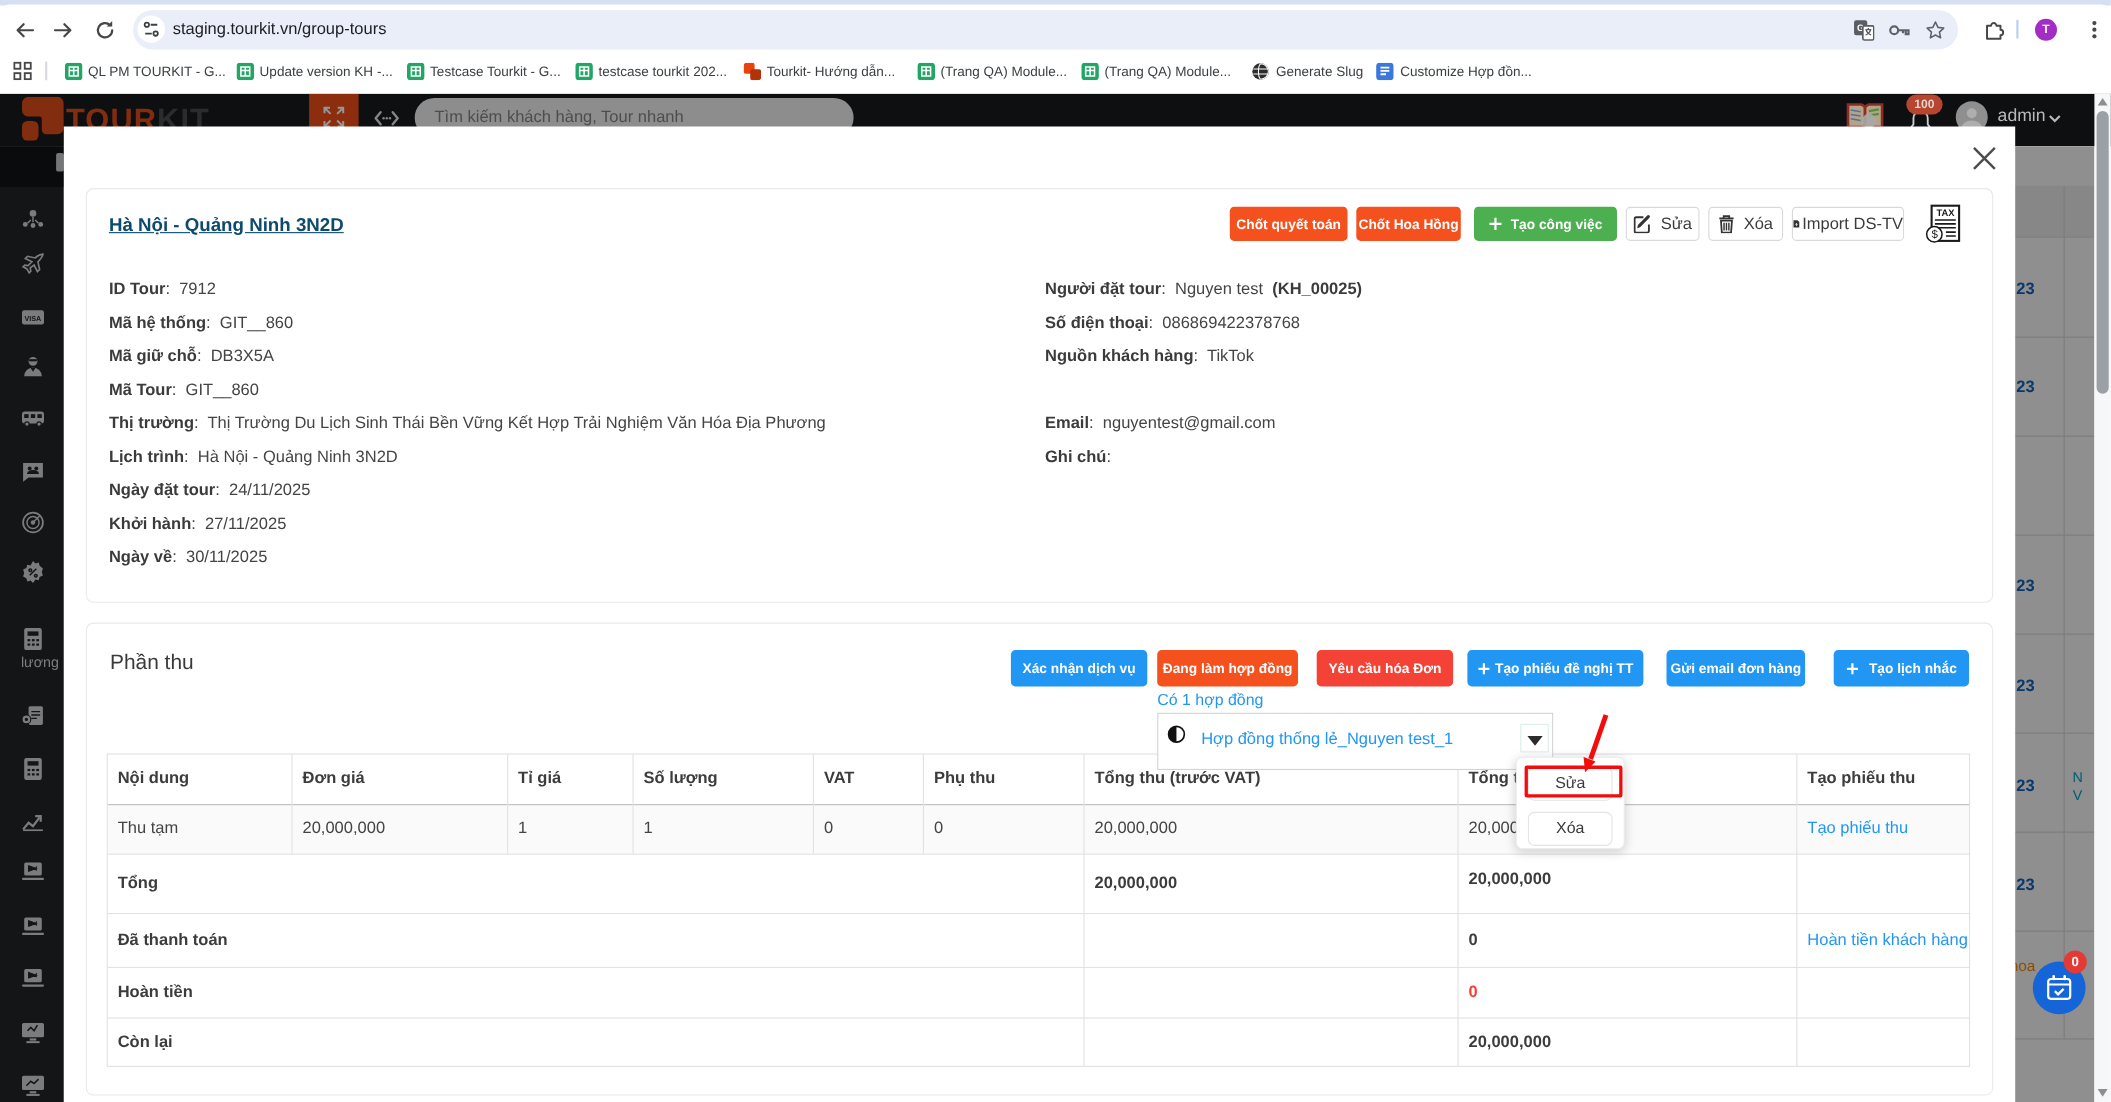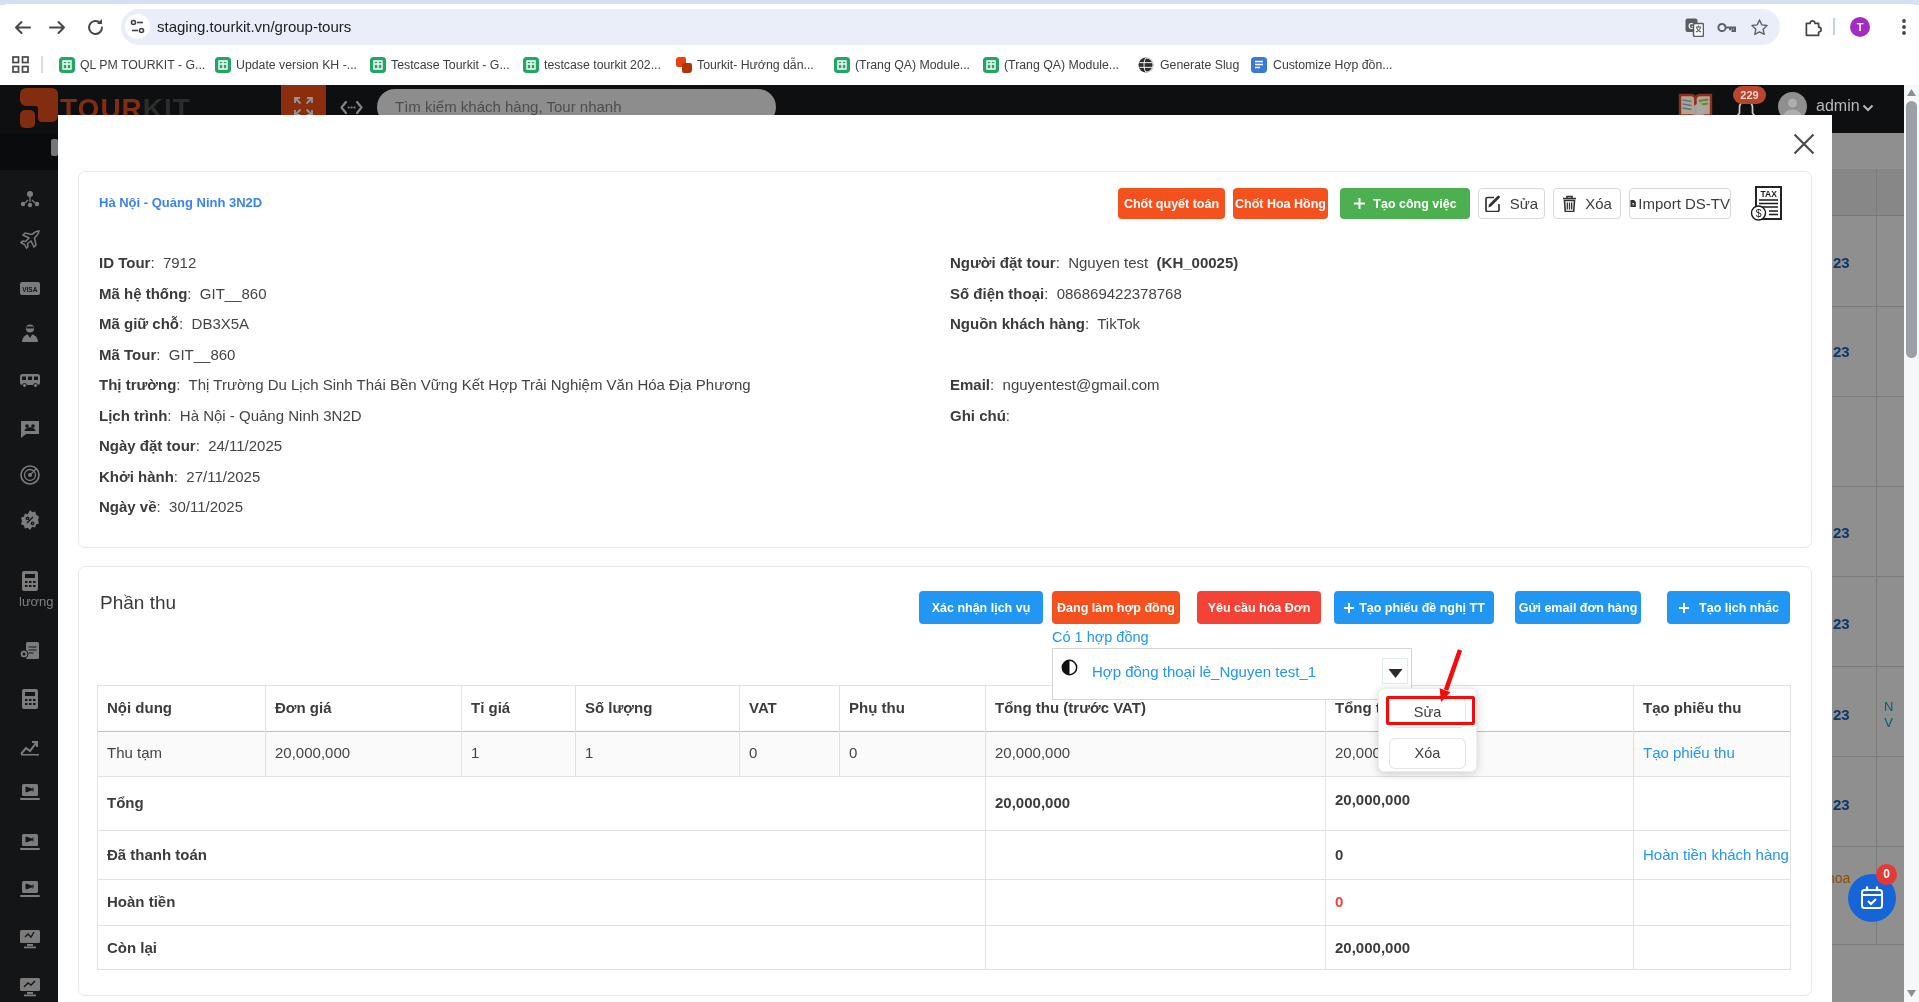--- a/index.html
+++ b/index.html
@@ -34,21 +34,21 @@
   
   #overlay { position:absolute; left:0; top:133px; width:1904px; height:869px; background:rgba(0,0,0,0.44); z-index:5; }
 
   
   #modal { position:absolute; left:58px; top:115px; width:1774px; height:887px; background:#fff; z-index:10; }
   #mtitle { position:absolute; left:0; top:5px; width:1774px; text-align:center; font-size:15.5px; color:#3a3a3a; }
   #mclose { position:absolute; left:1735px; top:18px; width:22px; height:22px; }
   .card { position:absolute; left:20px; width:1734px; background:#fff; border:1px solid #e9e9e9; border-radius:7px; }
   #card1 { top:56px; height:377px; }
   #card2 { top:451px; height:430px; }
-  h1.tour { position:absolute; left:41px; top:80px; font-size:13px; font-weight:bold; color:#3b82f6; }
+  h1.tour { position:absolute; left:41px; top:80px; font-size:17px; font-weight:bold; color:#0c4a6e;text-decoration:underline; }
   .btn { position:absolute; display:flex; align-items:center; justify-content:center; border-radius:4px; color:#fff; font-weight:bold; font-size:12.5px; white-space:nowrap; }
   .btn.white { background:#fff; border:1px solid #d9d9d9; color:#3c3c3c; font-weight:normal; font-size:15px; }
   .orange { background:#f4511e; }
   .green { background:#4caf50; }
   .blue { background:#2196f3; }
   .red { background:#f44336; }
   .drow { position:absolute; font-size:15px; color:#444; white-space:nowrap; }
   .drow b { color:#3b3b3b; }
   
   .tline { position:absolute; background:#e2e2e2; }
@@ -95,21 +95,21 @@
           <path d="M4.5 7 l9 1.5 M4.5 11 l9 1.5 M4.5 15 l9 1.5" stroke="#51729c" stroke-width="1.4"></path>
           <path d="M21 8 l9 -1.5 M21 12 l9 -1.5" stroke="#578c3e" stroke-width="2"></path>
           <circle cx="21" cy="17" r="6.5" fill="#a8a8a8" opacity="0.9"></circle>
         </svg>
 
       <svg style="position:absolute;left:1735px;top:13px" width="22" height="24" viewBox="0 0 22 24">
           <path d="M11 3 a6.5 6.5 0 0 1 6.5 6.5 v5.5 l2.5 3.5 H2 l2.5 -3.5 v-5.5 A6.5 6.5 0 0 1 11 3 z" fill="none" stroke="#cdcdcd" stroke-width="1.7"></path>
           <path d="M8.2 20.5 a2.8 2.8 0 0 0 5.6 0" fill="none" stroke="#cdcdcd" stroke-width="1.7"></path>
           <path d="M9.8 3.2 a1.2 1.2 0 0 1 2.4 0" fill="none" stroke="#cdcdcd" stroke-width="1.7"></path>
         </svg>
-      <div style="position:absolute;left:1733px;top:1px;width:33px;height:18px;border-radius:9px;background:#b84530;color:#ded7ce;font-size:11px;font-weight:bold;text-align:center;line-height:18px">229</div>
+      <div style="position:absolute;left:1733px;top:1px;width:33px;height:18px;border-radius:9px;background:#b84530;color:#ded7ce;font-size:11px;font-weight:bold;text-align:center;line-height:18px">100</div>
 
       <div style="position:absolute;left:1778px;top:7px;width:29px;height:29px;border-radius:50%;background:#8f8f8f"></div>
       <svg style="position:absolute;left:1778px;top:7px" width="29" height="29" viewBox="0 0 29 29">
           <circle cx="14.5" cy="11" r="4.5" fill="#aeaeae"></circle>
           <path d="M5 25 a9.5 7.5 0 0 1 19 0 z" fill="#aeaeae"></path>
         </svg>
       <div style="position:absolute;left:1816px;top:12px;font-size:16px;color:#b9b9b9">admin</div>
       <svg style="position:absolute;left:1862px;top:19px" width="12" height="8" viewBox="0 0 12 8">
           <path d="M1.5 1.5 L6 6 L10.5 1.5" stroke="#b9b9b9" stroke-width="2" fill="none"></path>
         </svg>
@@ -313,38 +313,38 @@
     <div class="drow" style="left:41px;top:352.5px"><b>Khởi hành</b>:&nbsp; 27/11/2025</div>
     <div class="drow" style="left:41px;top:383px"><b>Ngày về</b>:&nbsp; 30/11/2025</div>
 
     <div class="drow" style="left:892px;top:139px"><b>Người đặt tour</b>:&nbsp; Nguyen test&nbsp; <b>(KH_00025)</b></div>
     <div class="drow" style="left:892px;top:169.5px"><b>Số điện thoại</b>:&nbsp; 086869422378768</div>
     <div class="drow" style="left:892px;top:200px"><b>Nguồn khách hàng</b>:&nbsp; TikTok</div>
     <div class="drow" style="left:892px;top:261px"><b>Email</b>:&nbsp; nguyentest@gmail.com</div>
     <div class="drow" style="left:892px;top:291.5px"><b>Ghi chú</b>:</div>
 
     <div style="position:absolute;left:42px;top:477px;font-size:19px;color:#3a3a3a">Phần thu</div>
-    <div class="btn blue" style="left:861px;top:476px;width:124px;height:33px">Xác nhận lịch vụ</div>
+    <div class="btn blue" style="left:861px;top:476px;width:124px;height:33px">Xác nhận dịch vụ</div>
     <div class="btn orange" style="left:994px;top:476px;width:128px;height:33px">Đang làm hợp đồng</div>
     <div class="btn red" style="left:1139px;top:476px;width:124px;height:33px">Yêu cầu hóa Đơn</div>
     <div class="btn blue" style="left:1276px;top:476px;width:160px;height:33px"><svg width="12" height="12" viewBox="0 0 12 12" style="margin-right:4px">
           <path d="M6 1 V11 M1 6 H11" stroke="#fff" stroke-width="2"></path>
         </svg>Tạo phiếu đề nghị TT</div>
     <div class="btn blue" style="left:1457px;top:476px;width:126px;height:33px">Gửi email đơn hàng</div>
     <div class="btn blue" style="left:1609px;top:476px;width:123px;height:33px"><svg width="12" height="12" viewBox="0 0 12 12" style="margin-right:9px">
           <path d="M6 1 V11 M1 6 H11" stroke="#fff" stroke-width="2"></path>
         </svg>Tạo lịch nhắc</div>
     <div style="position:absolute;left:994px;top:514px;font-size:14.5px;color:#2196f3">Có 1 hợp đồng</div>
 
     <div style="position:absolute;left:994px;top:533px;width:360px;height:52px;background:#fff;border:1px solid #d4d4d4;z-index:3"></div>
     <svg style="position:absolute;left:1003px;top:544px;z-index:4" width="17" height="17" viewBox="0 0 18 18">
         <circle cx="9" cy="9" r="7.6" fill="none" stroke="#111" stroke-width="1.6"></circle>
         <path d="M9 1.4 a7.6 7.6 0 0 0 0 15.2 z" fill="#111"></path>
       </svg>
-    <div style="position:absolute;left:1034px;top:548px;font-size:15px;color:#2196f3;z-index:4">Hợp đồng thoại lẻ_Nguyen test_1</div>
+    <div style="position:absolute;left:1034px;top:548px;font-size:15px;color:#2196f3;z-index:4">Hợp đồng thống lẻ_Nguyen test_1</div>
     <div style="position:absolute;left:1324px;top:543px;width:26px;height:26px;border:1px solid #dcefe8;z-index:4"></div>
       <svg style="position:absolute;left:1330px;top:554px;z-index:4" width="15" height="9" viewBox="0 0 15 9">
         <path d="M0.5 0 h14 l-7 9 z" fill="#2b2b2b"></path>
       </svg>
 
     <div style="position:absolute;left:39px;top:570px;width:1694px;height:285px;border:1px solid #e2e2e2"></div>
     <div style="position:absolute;left:40px;top:616px;width:1692px;height:45px;background:#fafafa"></div>
     <div class="tline" style="left:40px;top:616px;width:1692px;height:1px;background:#bdbdbd"></div>
     <div class="tline" style="left:40px;top:661px;width:1692px;height:1px"></div>
     <div class="tline" style="left:40px;top:715px;width:1692px;height:1px"></div>

